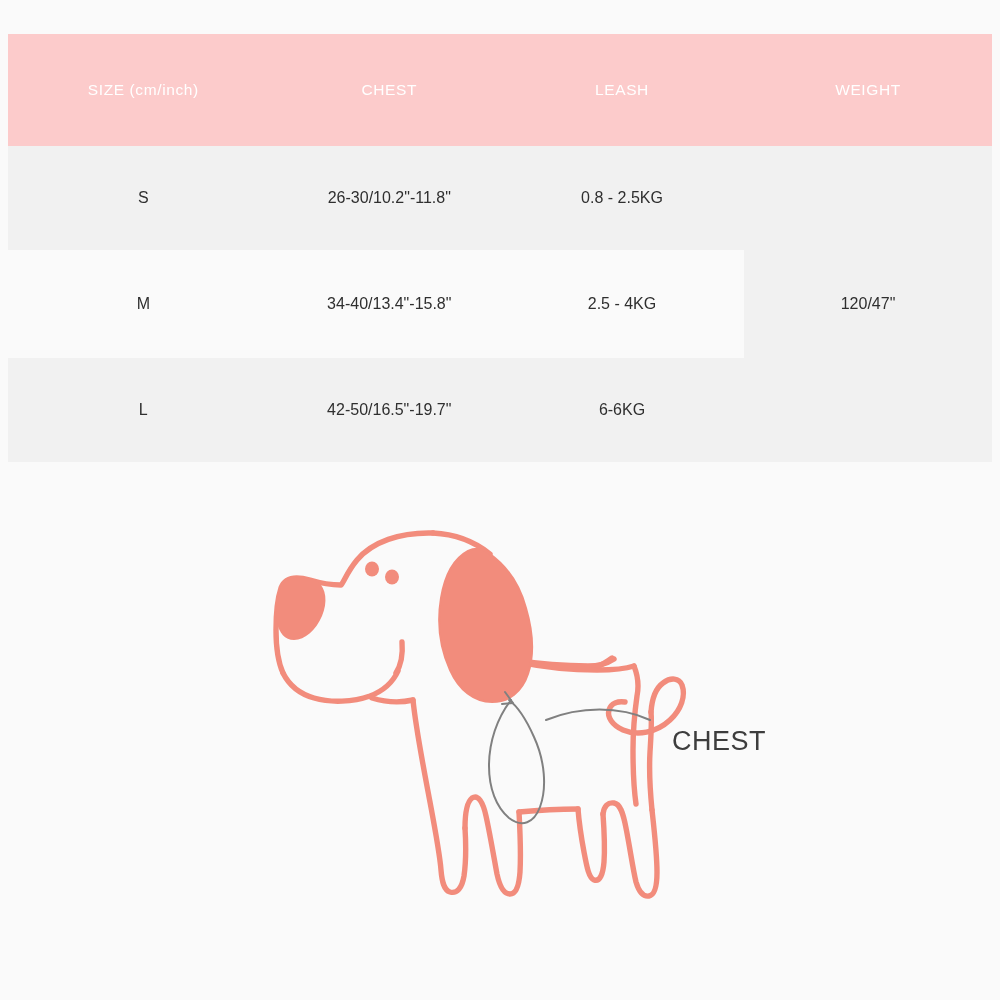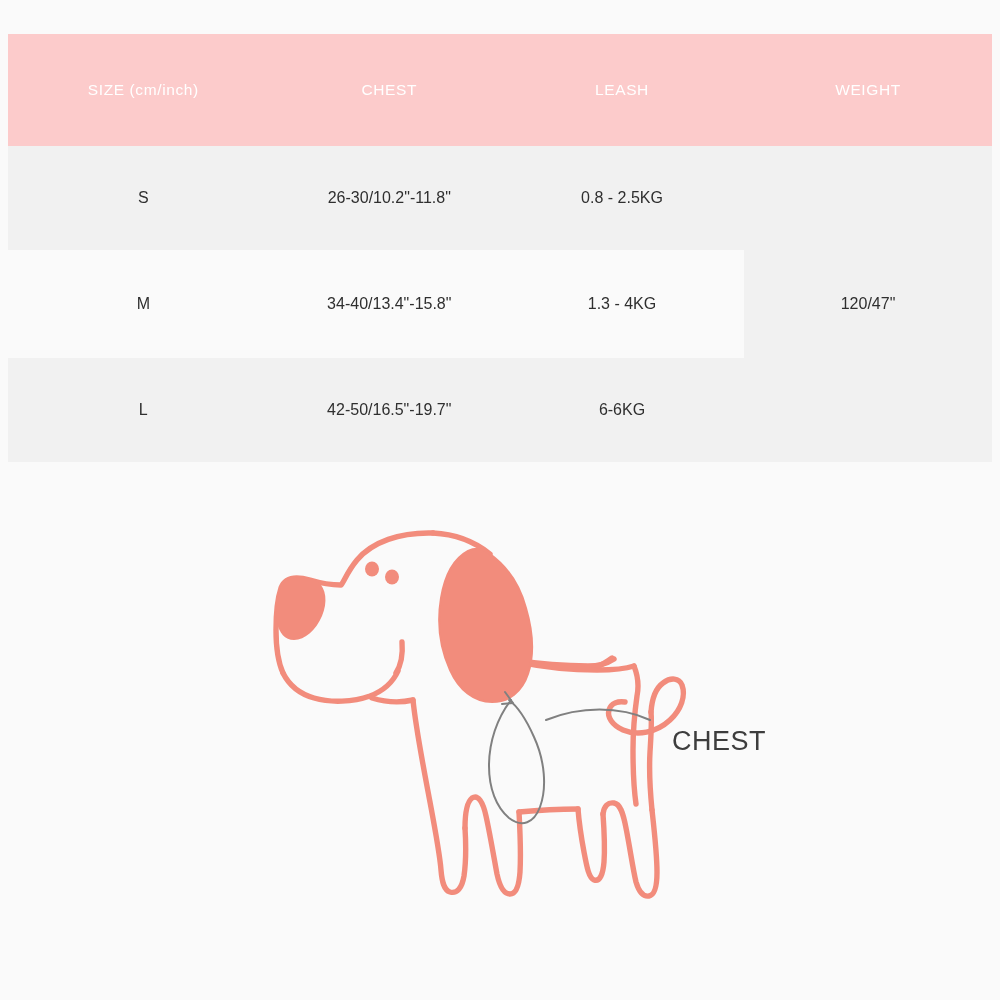--- a/index.html
+++ b/index.html
@@ -108,21 +108,21 @@
     <tbody>
       <tr class="body-row">
         <td class="shaded">S</td>
         <td class="shaded">26-30/10.2"-11.8"</td>
         <td class="shaded">0.8 - 2.5KG</td>
         <td class="leash-cell" rowspan="3">120/47"</td>
       </tr>
       <tr class="body-row alt row-gap">
         <td class="shaded">M</td>
         <td class="shaded">34-40/13.4"-15.8"</td>
-        <td class="shaded">1.3 - 4KG</td>
+        <td class="shaded">2.5 - 4KG</td>
       </tr>
       <tr class="body-row row-gap">
         <td class="shaded">L</td>
         <td class="shaded">42-50/16.5"-19.7"</td>
         <td class="shaded">6-6KG</td>
       </tr>
     </tbody>
   </table>
 </div>
 

